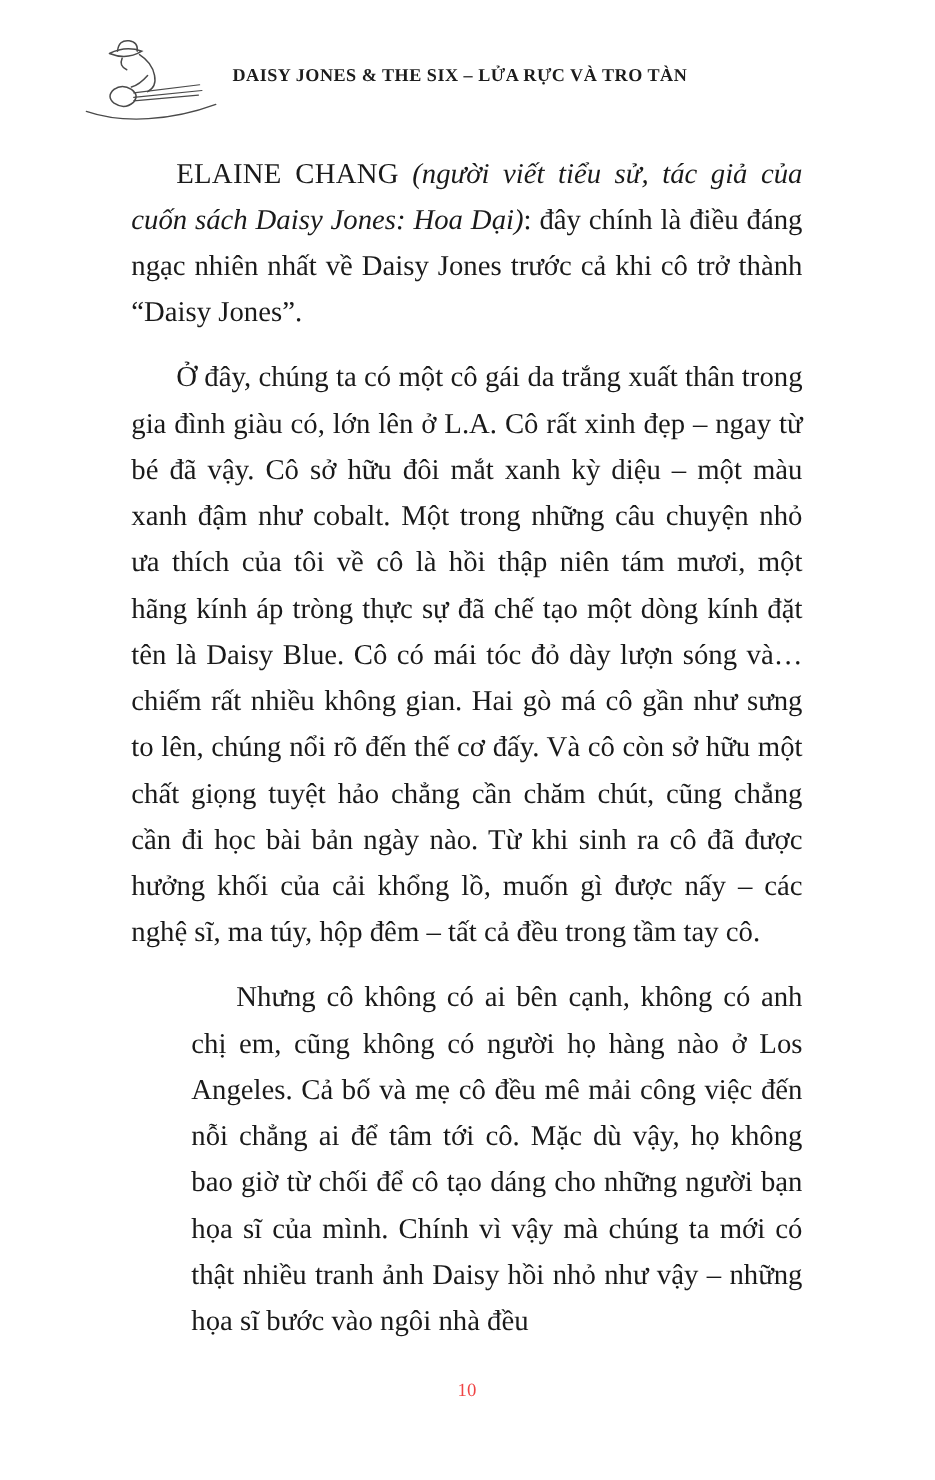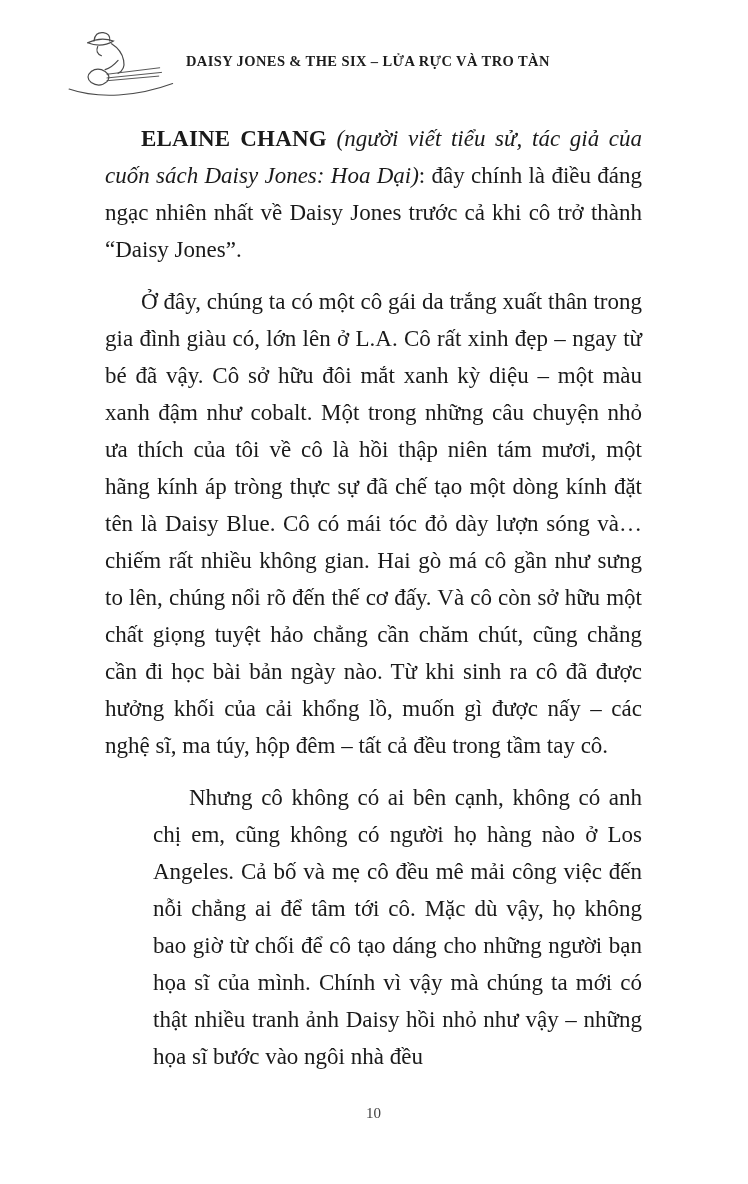--- a/index.html
+++ b/index.html
@@ -57,38 +57,38 @@
     line-height: 37px;
     text-align: justify;
     text-justify: inter-word;
   }
   .para {
     margin: 0 0 15px 0;
     text-indent: 36px;
   }
   .para:last-child { margin-bottom: 0; margin-left: 48px; }
   .speaker {
-    font-weight: 700;
+    font-weight: 400;
     letter-spacing: 0.2px;
   }
   .role {
     font-style: italic;
   }
 
   
   .page-footer {
     position: absolute;
     left: 105px;
     width: 537px;
     bottom: 62px;
     text-align: center;
   }
   .page-number {
     font-size: 15px;
-    color: #404040;
+    color: #ef4444;
   }
 </style>
 </head>
 <body>
 
 <div class="book-page">
 
   <header class="page-header">
     <span class="header-illustration">
       <svg viewBox="0 0 120 80" fill="none" stroke="#4a4a4a" stroke-width="1.3" stroke-linecap="round">

